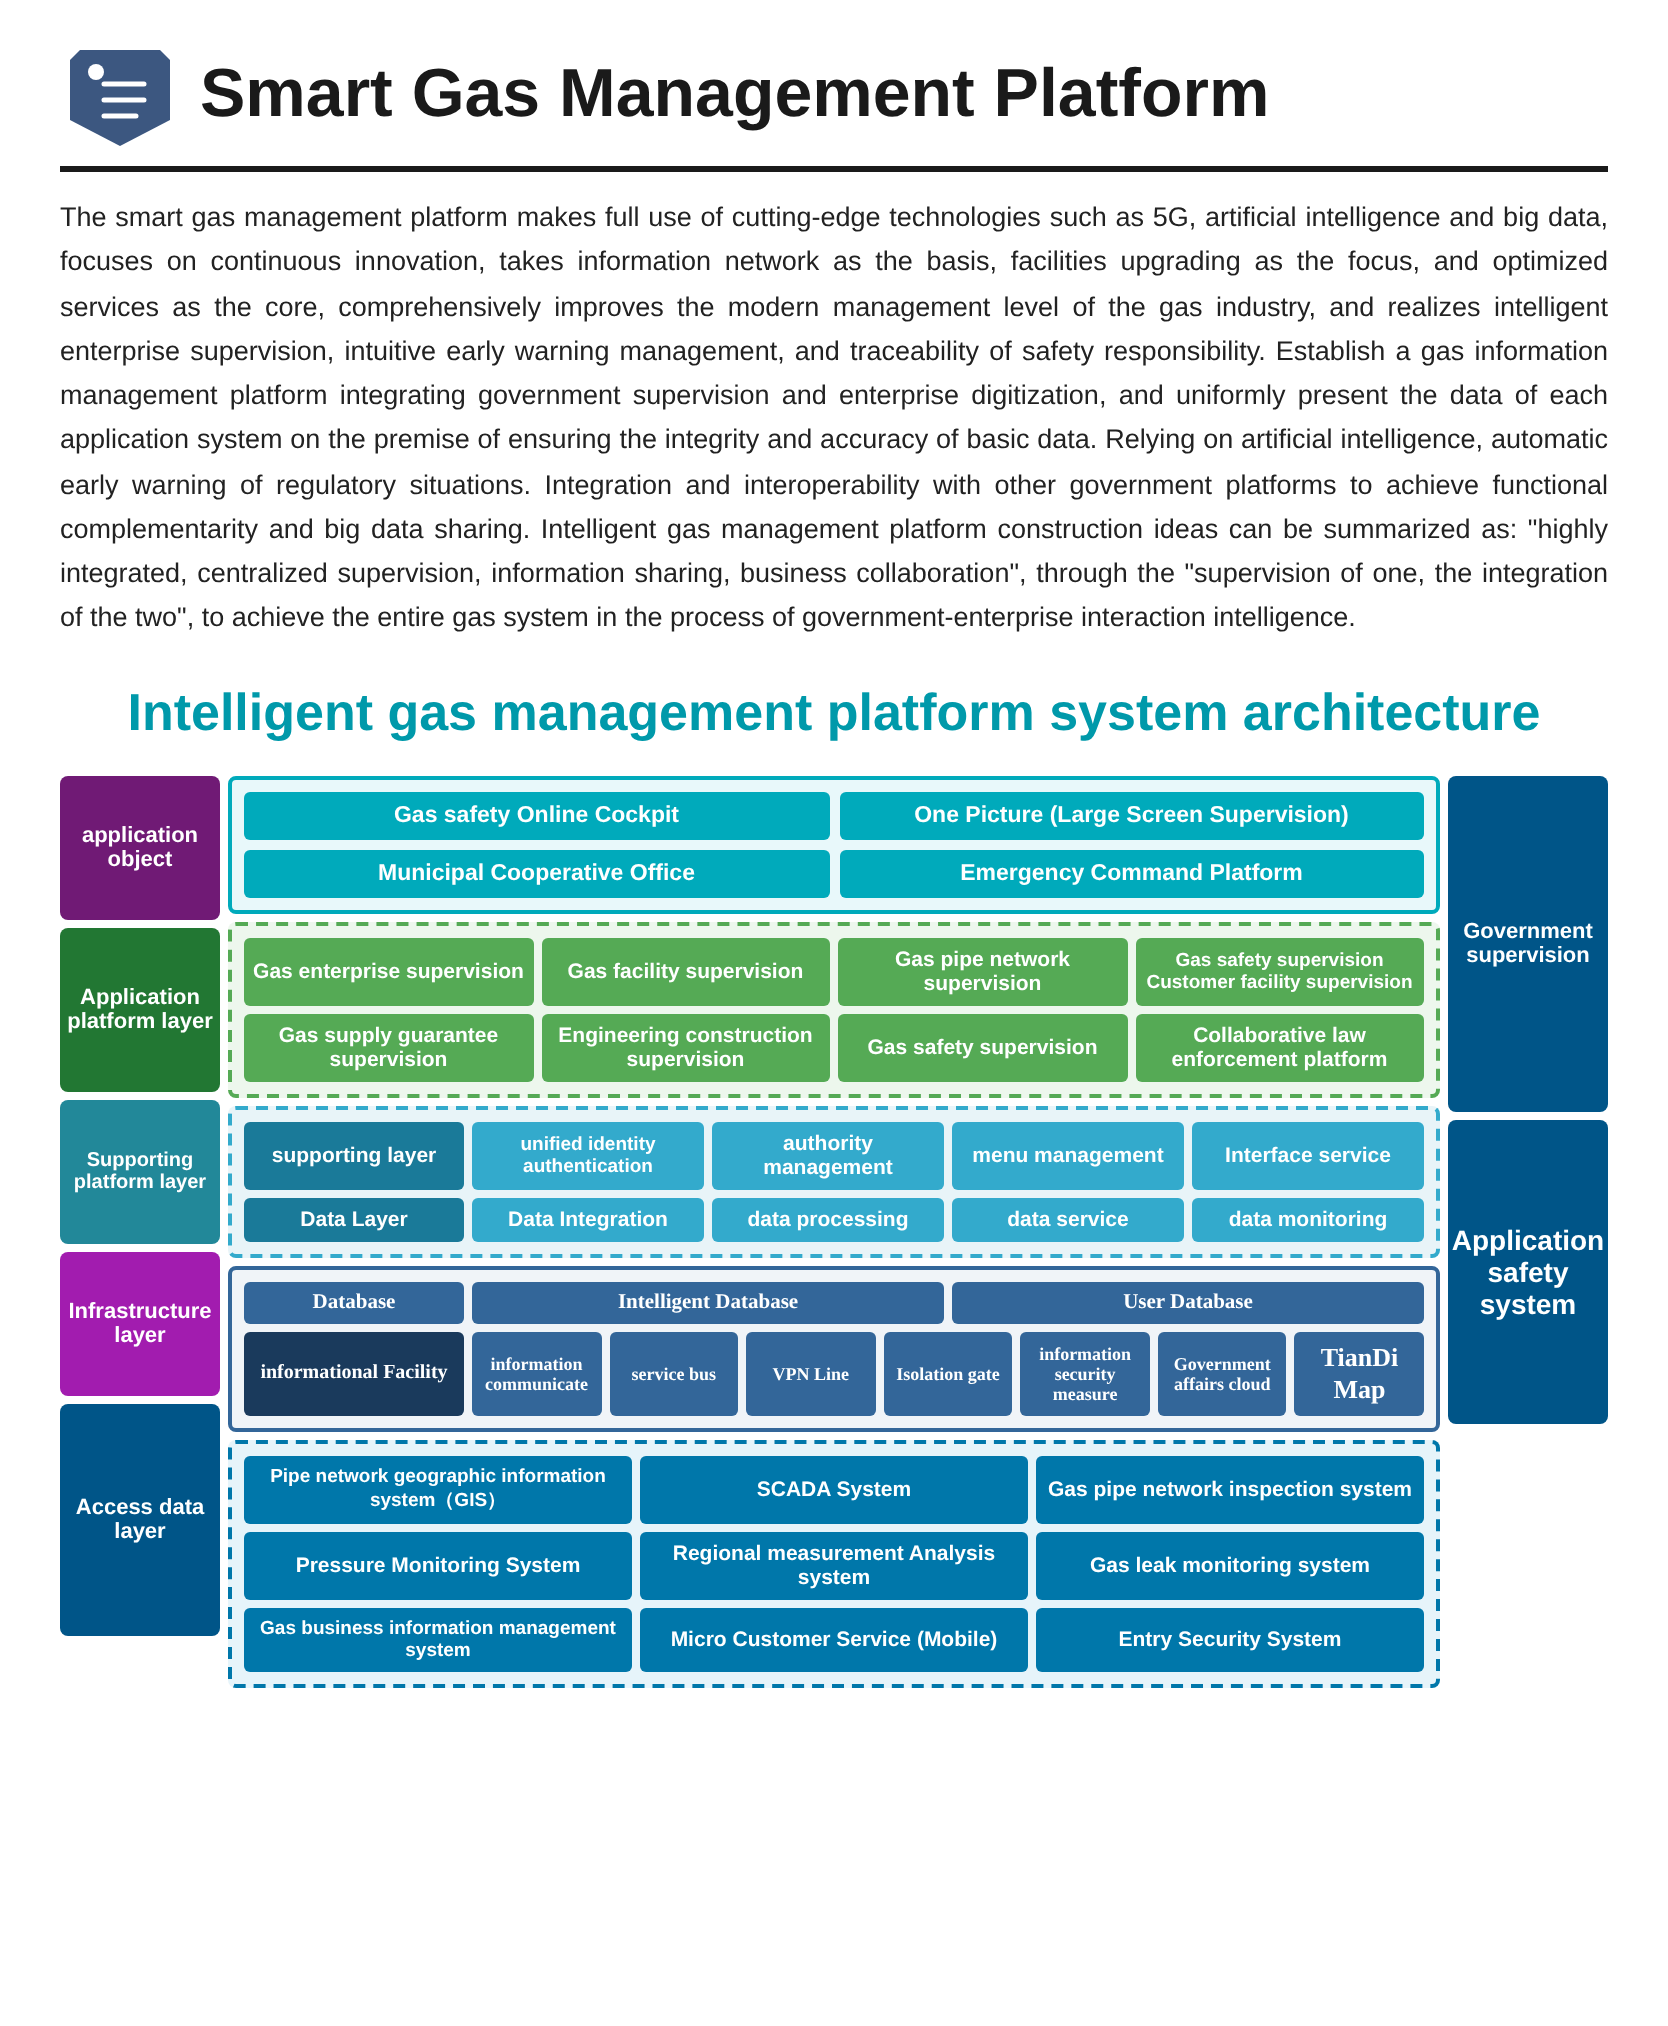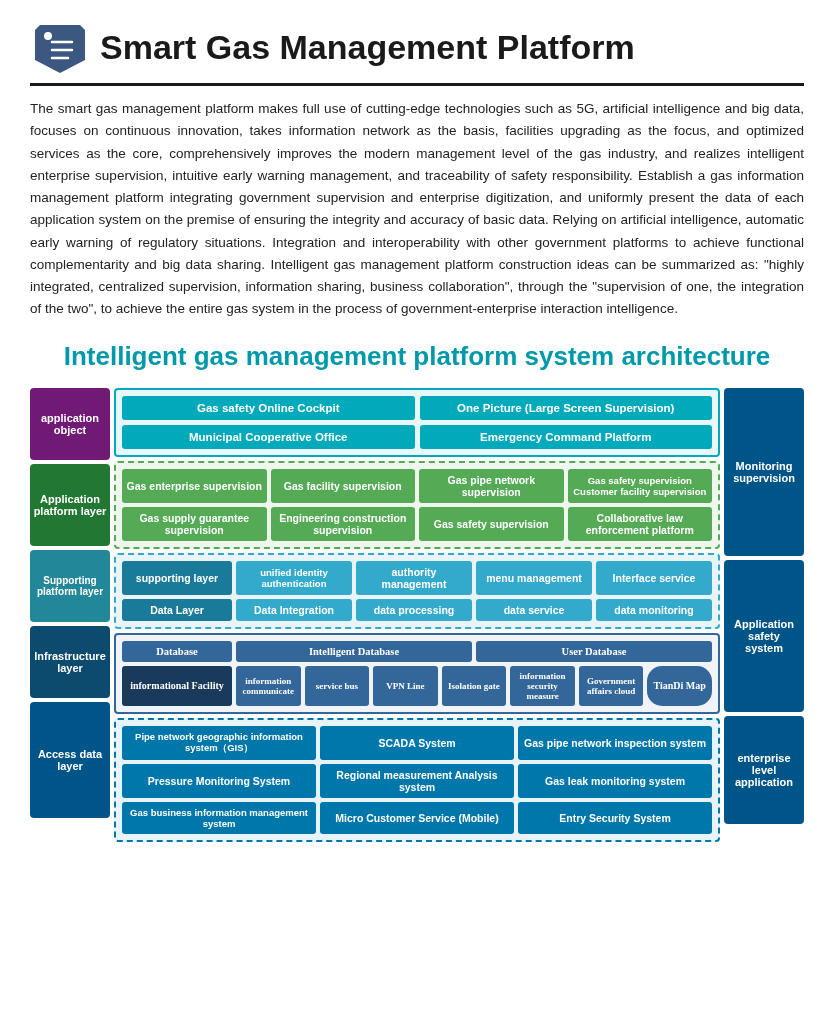--- a/index.html
+++ b/index.html
@@ -214,21 +214,21 @@
       padding: 5px 4px;
       display: flex;
       align-items: center;
       justify-content: center;
     }
 
     
     .lbl-app { background: #701a75; }
     .lbl-platform { background: #227733; }
     .lbl-support { background: #228899; }
-    .lbl-infra { background: #0c4a6e; }
+    .lbl-infra { background: #a21caf; }
     .lbl-access { background: #005588; }
     .lbl-gov { background: #005588; }
     .lbl-appsafe { background: #005588; }
     .lbl-enterprise { background: #005588; }
 
     
     .support-grid {
       display: grid;
       grid-template-columns: 110px 1fr 1fr 1fr 1fr;
       grid-template-rows: auto auto;
@@ -419,21 +419,21 @@
         </div>
         <div class="infra-box" style="font-size:9px;">
           <span>Isolation gate</span>
         </div>
         <div class="infra-box" style="font-size:9px;">
           <span>information security measure</span>
         </div>
         <div class="infra-box" style="font-size:9px;">
           <span>Government affairs cloud</span>
         </div>
-        <div class="infra-box" style="font-size:10px;border-radius:15px;">
+        <div class="infra-box" style="font-size:13px;">
           <span>TianDi Map</span>
         </div>
       </div>
     </div>
 
     <div class="layer-block access-block">
       <div class="access-inner">
         <div class="access-box" style="font-size:9.5px;">
           <span>Pipe network geographic information system（GIS）</span>
         </div>
@@ -461,23 +461,20 @@
         <div class="access-box">
           <span>Entry Security System</span>
         </div>
       </div>
     </div>
 
   </div>
 
   <div class="right-side">
     <div class="right-block lbl-gov" style="flex:0 0 168px; font-size:11px;">
-      <span style="text-align:center;">Monitoring supervision</span>
-    </div>
-    <div class="right-block lbl-appsafe" style="flex:0 0 152px; font-size:11px;">
+      <span style="text-align:center;">Government supervision</span>
+    </div>
+    <div class="right-block lbl-appsafe" style="flex:0 0 152px; font-size:14px;">
       <span style="text-align:center;">Application safety system</span>
     </div>
-    <div class="right-block lbl-enterprise" style="flex:0 0 108px; font-size:11px;">
-      <span style="text-align:center;">enterprise level application</span>
-    </div>
   </div>
 
 </div>
 
 </body></html>

